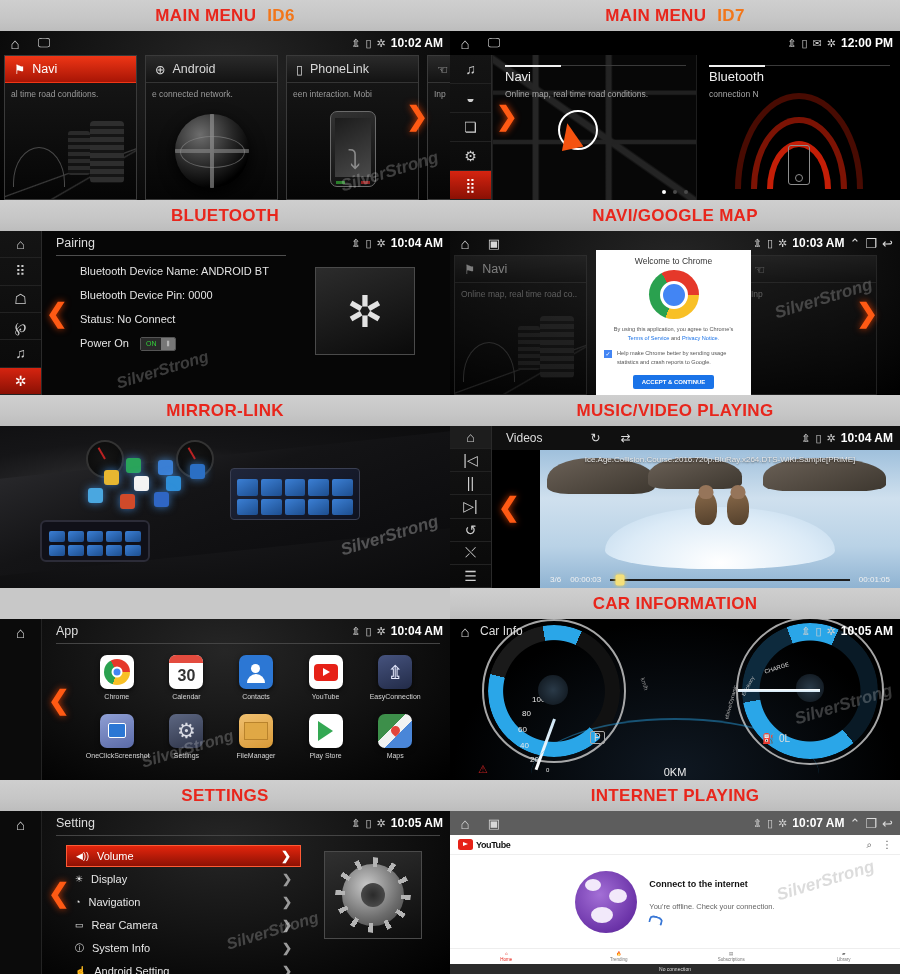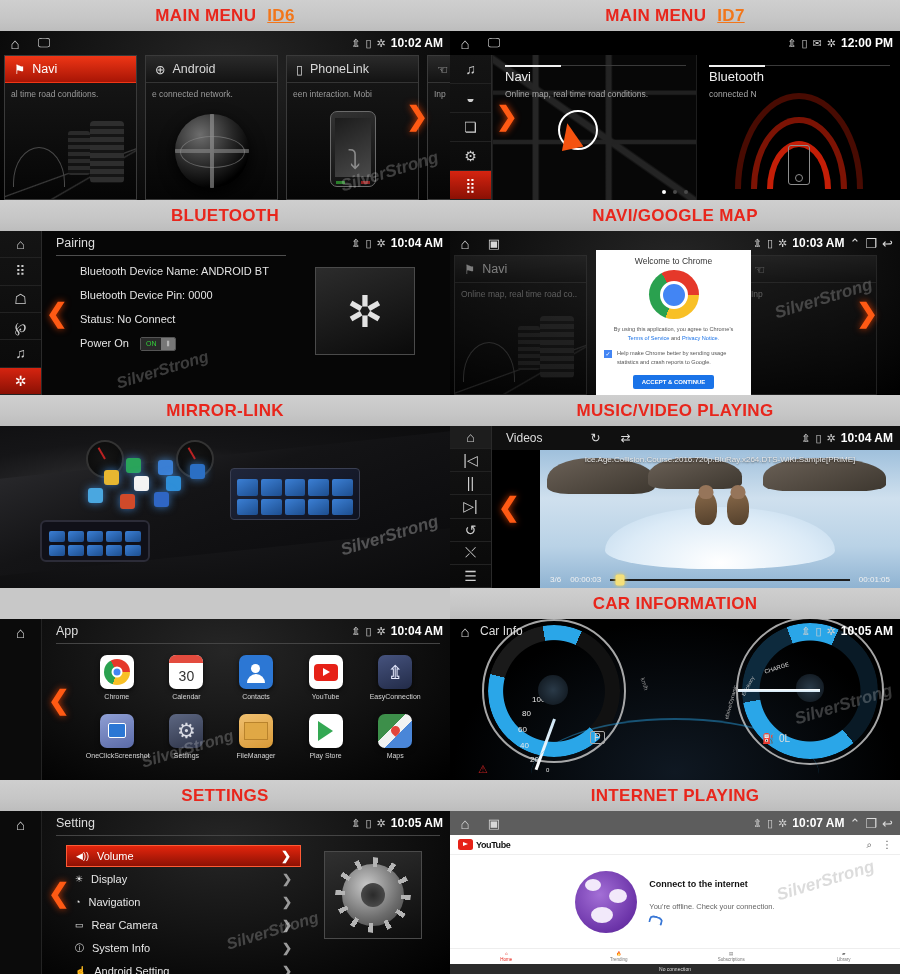--- a/index.html
+++ b/index.html
@@ -9,21 +9,21 @@
     font-family: "Liberation Sans", sans-serif;
     overflow: hidden;
   }
   .grid { display: grid; grid-template-columns: 450px 450px;
           grid-template-rows: 200px 195px 193px 192px 194px; width:900px; height:974px;}
   .cell { position: relative; overflow: hidden; background:#c8c8c8; }
   .cap { height: 31px; width:100%; display:flex; align-items:center; justify-content:center;
          background: linear-gradient(180deg,#cfcfcf 0%,#c6c6c6 60%,#bdbdbd 100%);
          font-size: 17px; font-weight: bold; letter-spacing:.3px; }
   .cap .t1 { color:#e8261c; }
-  .cap .t2 { color:#f2761a; margin-left:11px;text-decoration:underline; }
+  .cap .t2 { color:#f2761a; margin-left:11px; }
   .screen { position:absolute; left:0; right:0; top:31px; bottom:0; background:#000; overflow:hidden; }
 
   
   .statbar { position:absolute; top:0; left:0; right:0; height:24px; display:flex;
              align-items:center; color:#e9e9e9; font-size:11.5px; z-index:30; }
   .sbicons { margin-left:auto; display:flex; align-items:center; gap:5px; padding-right:7px; }
   .sbicons .glyph { font-size:11px; color:#cfcfcf; line-height:1; }
   .sbtime { font-size:12px; font-weight:bold; color:#fff; }
   .navglyph { font-size:13px; color:#dcdcdc; }
 
@@ -400,21 +400,21 @@
             <div class="tl"></div>
           <h3>Navi</h3>
           <p>Online map, real time road conditions.</p>
           <div class="compass"></div>
           <div class="needle"></div>
         </div>
         <div class="id7tile">
           <div class="tline"></div>
             <div class="tl"></div>
           <h3>Bluetooth</h3>
-          <p>connected      N</p>
+          <p>connection      N</p>
           <div class="btwaves">
             <div class="wv" style="width:128px;height:96px;opacity:.35;"></div>
             <div class="wv" style="width:96px;height:72px;opacity:.6;"></div>
             <div class="wv" style="width:64px;height:48px;opacity:.95;"></div>
             <div class="btphone"></div>
           </div>
         </div>
       </div>
       <div class="dots">
         <i class="on"></i>
@@ -699,21 +699,21 @@
             <div style="width:26px;height:26px;border-radius:50%;position:relative;
               background:conic-gradient(from -30deg,#e5382a 0 120deg,#f8c026 120deg 230deg,#2aa14f 230deg 360deg)">
               <div style="position:absolute;left:50%;top:50%;transform:translate(-50%,-50%);width:11px;height:11px;border-radius:50%;background:#4285f4;border:2px solid #fff"></div>
             </div>
           </div>
           <div class="appname">Chrome</div>
         </div>
         <div class="appitem">
           <div class="appicon" style="background:#fff;flex-direction:column;gap:0">
             <div style="width:100%;height:8px;background:#e34b3e"></div>
-            <div style="flex:1;width:100%;display:flex;align-items:center;justify-content:center;font-size:14px;font-weight:normal;color:#333">30</div>
+            <div style="flex:1;width:100%;display:flex;align-items:center;justify-content:center;font-size:16px;font-weight:bold;color:#333">30</div>
           </div>
           <div class="appname">Calendar</div>
         </div>
         <div class="appitem">
           <div class="appicon" style="background:#2c77d4">
             <div style="width:9px;height:9px;border-radius:50%;background:#fff;position:relative;top:-4px"></div>
             <div style="position:absolute;bottom:6px;width:18px;height:9px;border-radius:9px 9px 0 0;background:#fff"></div>
           </div>
           <div class="appname">Contacts</div>
         </div>
@@ -800,20 +800,21 @@
       <div class="ticks" style="right:152px;top:80px;font-size:5px;transform:rotate(-75deg);color:#bcbcbc">eDrive/Dynamic</div>
       <div class="hub" style="right:76px;top:55px;width:28px;height:28px"></div>
       <div class="needleC" style="right:80px;top:70px;width:82px;height:3px;transform:none"></div>
 
       <div class="hood"></div>
       <div class="gear">P</div>
       <div class="fuel">
         <span>⛽</span>
         <span>0L</span>
       </div>
+      <div class="carfoot">0KM</div>
       <div class="wm" style="right:6px;top:76px;font-size:17px;">SilverStrong</div>
     </div>
   </div>
 
   <div class="cell">
     <div class="cap">
       <span class="t1">SETTINGS</span>
     </div>
     <div class="screen">
       <div class="id6bg"></div>

